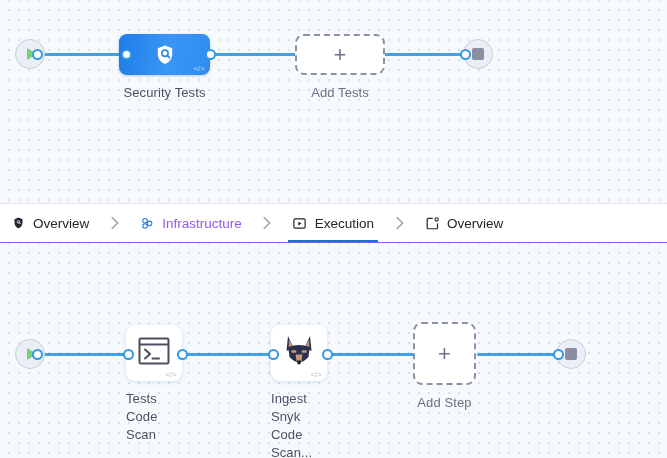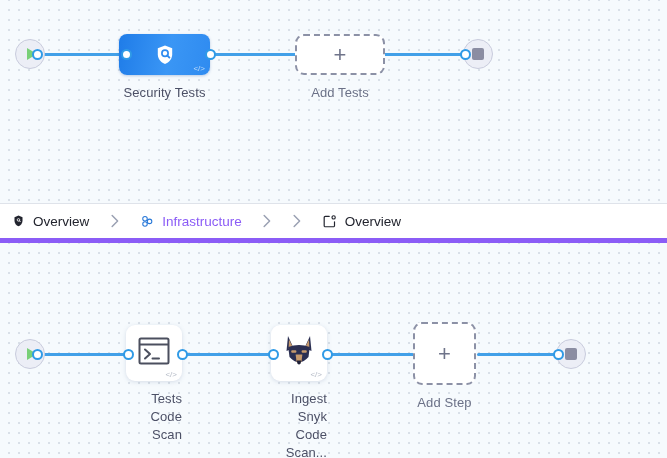--- a/index.html
+++ b/index.html
@@ -139,37 +139,37 @@
     line-height: 1;
   }
   .add-stage-box { width: 90px; height: 41px; }
   .add-step-box  { width: 63px; height: 63px; }
 
   
   .node-label {
     margin-top: 9px;
     font-size: 13px;
     color: #4c5066;
-    text-align: right;
+    text-align: left;
     line-height: 18px;
     white-space: pre-line;
     letter-spacing: .1px;
   }
   .node-label.muted { color: #6b7187; }
 
   
   #tabbar {
     position: absolute;
     top: 203px;
     left: 0;
     width: 667px;
     height: 40px;
     background: #ffffff;
     border-top: 1px solid #dfe3ea;
-    border-bottom: 5px solid #8b5cf6;
+    border-bottom: 1px solid #8b5cf6;
     display: flex;
     align-items: stretch;
     box-sizing: border-box;
   }
   .tab {
     display: flex;
     align-items: center;
     gap: 7px;
     padding: 0 10px;
     font-size: 13.5px;
@@ -277,20 +277,29 @@
       </span>
       <span>Infrastructure</span>
     </div>
 
     <span class="chev">
       <svg width="11" height="14" viewBox="0 0 12 18">
         <polyline points="3,2 10,9 3,16" fill="none" stroke="#9aa0b2" stroke-width="1.9" stroke-linecap="round" stroke-linejoin="round"></polyline>
       </svg>
     </span>
 
+    <div class="tab is-active">
+      <span class="tab-ico">
+        <svg width="15" height="15" viewBox="0 0 24 24">
+          <rect x="3" y="4.5" width="18" height="15" rx="2.2" fill="none" stroke="#22242e" stroke-width="1.9"></rect>
+          <polygon points="10,9 15.5,12 10,15" fill="#22242e"></polygon>
+        </svg>
+      </span>
+      <span>Execution</span>
+    </div>
 
     <span class="chev">
       <svg width="11" height="14" viewBox="0 0 12 18">
         <polyline points="3,2 10,9 3,16" fill="none" stroke="#9aa0b2" stroke-width="1.9" stroke-linecap="round" stroke-linejoin="round"></polyline>
       </svg>
     </span>
 
     <div class="tab">
       <span class="tab-ico">
         <svg width="15" height="15" viewBox="0 0 24 24">

